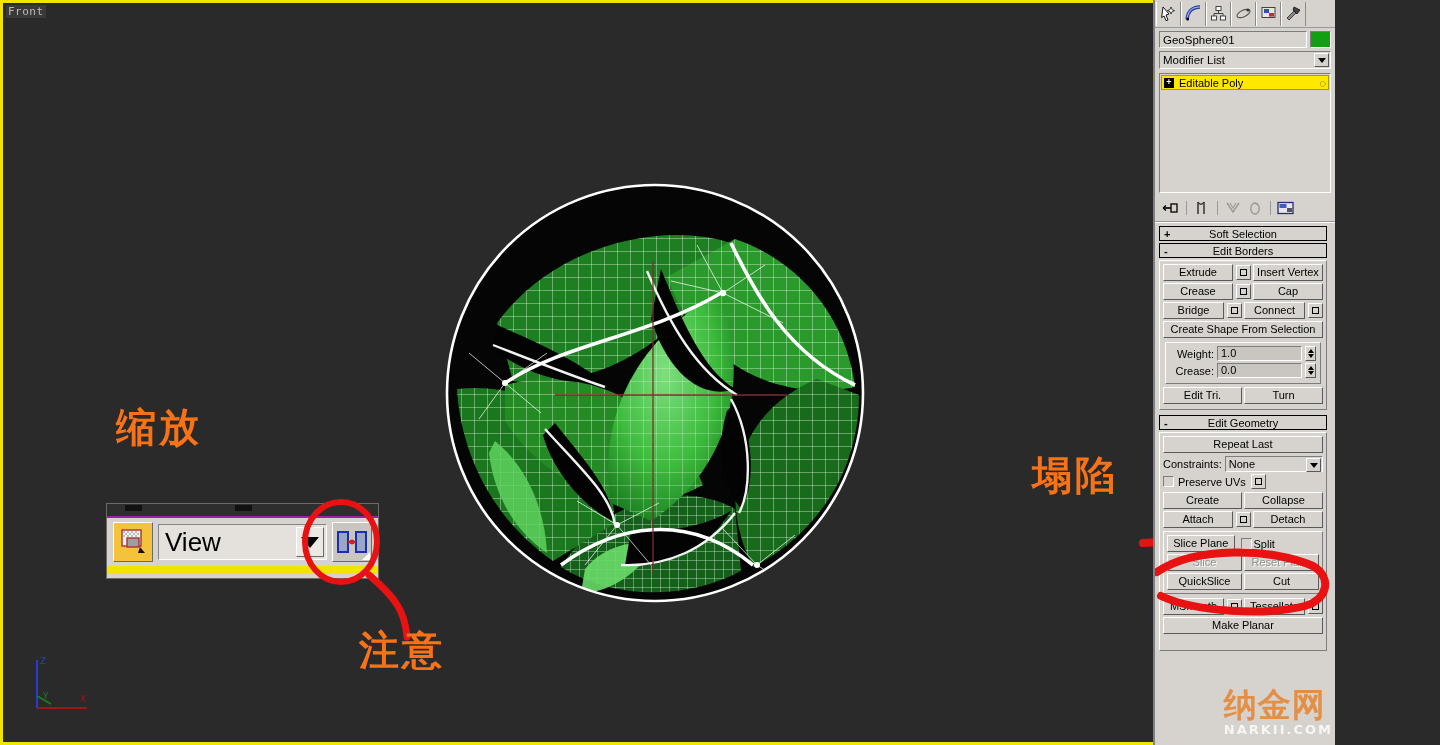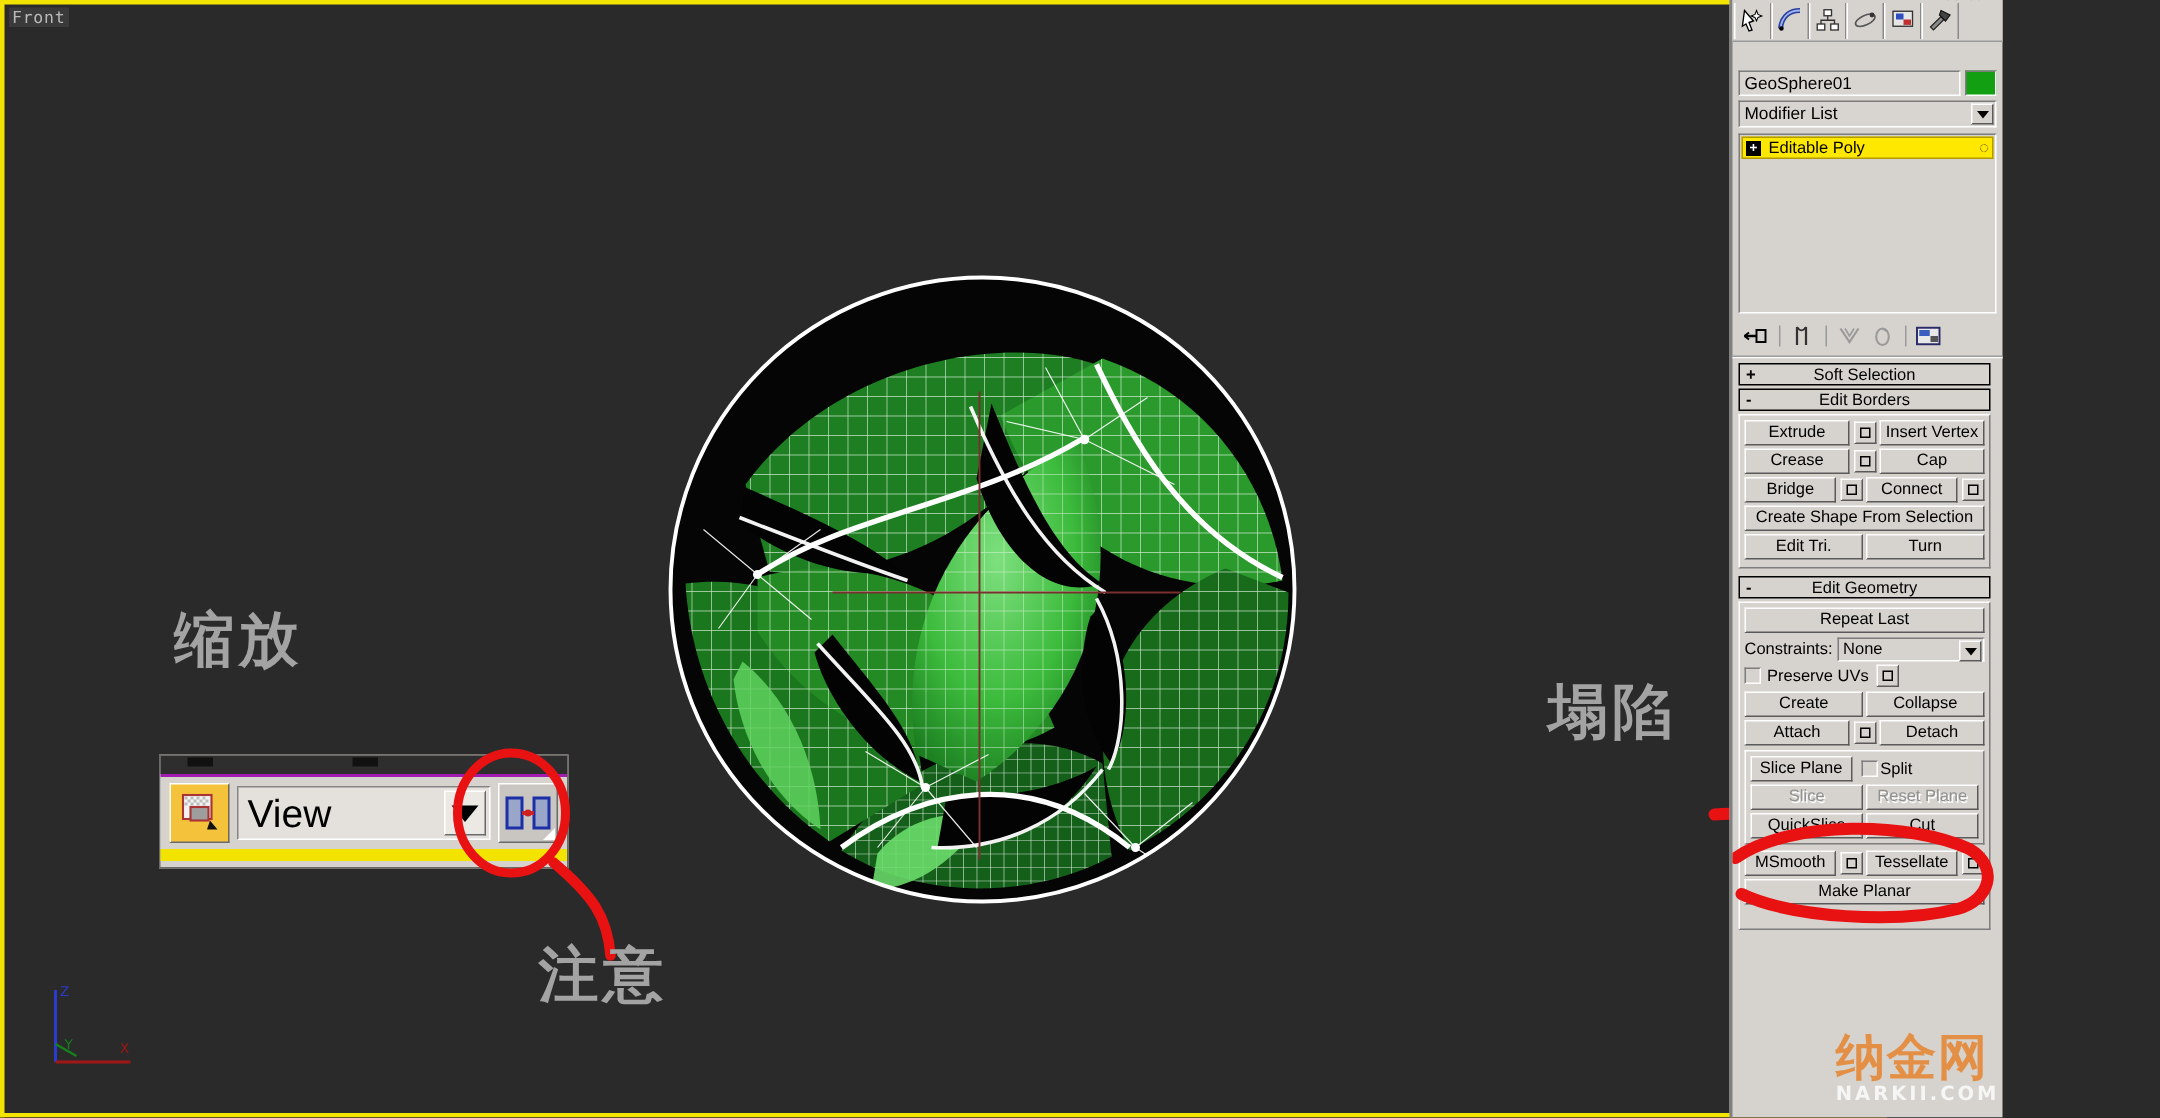--- a/index.html
+++ b/index.html
@@ -40,21 +40,21 @@
   }
   .panel-tabs {
     height: 28px; background: #d6d3ce; display: flex; align-items: center;
     border-bottom: 1px solid #9a9a9a; padding: 0 1px;
   }
   .panel-tab {
     width: 25px; height: 24px; display: flex; align-items: center; justify-content: center;
     border-left: 1px solid #fff; border-right: 1px solid #8a8a8a;
     background: #d6d3ce;
   }
-  .name-row { display: flex; padding: 3px 4px 1px 4px; gap: 3px; align-items: center; margin-top: 16px; }
+  .name-row { display: flex; padding: 3px 4px 1px 4px; gap: 3px; align-items: center; }
   .name-field {
     flex: 1; height: 17px; background: #d8d5d0;
     border: 1px solid; border-color: #7d7d7d #fff #fff #7d7d7d;
     padding: 1px 3px; font-size: 11.5px; line-height: 14px;
     font-family: "Liberation Sans", sans-serif;
   }
   .color-swatch {
     width: 21px; height: 17px;
     border: 1px solid; border-color: #7d7d7d #fff #fff #7d7d7d;
   }
@@ -159,21 +159,21 @@
   }
   .chk-row { display: flex; align-items: center; gap: 4px; margin: 2px 0; }
   .chkbox {
     width: 11px; height: 11px; background: #d6d3ce;
     border: 1px solid; border-color: #7d7d7d #fff #fff #7d7d7d;
   }
   .chk-row span.lbl { font-size: 11px; }
 
   
   .anno-text {
-    position: absolute; color: #a3a3a3;
+    position: absolute; color: #f97316;
     font-family: "DejaVu Sans", sans-serif; font-size: 40px; font-weight: bold;
     letter-spacing: 3px; line-height: 1;
   }
   #anno-zoom { left: 113px; top: 404px; }
   #anno-note { left: 356px; top: 627px; }
   #anno-collapse { left: 1032px; top: 455px; }
 
   
   #inset {
     position: absolute; left: 103px; top: 500px; width: 273px; height: 76px;
@@ -544,20 +544,38 @@
           </div>
         <div class="btn half">Connect</div>
         <div class="sqbtn">
             <i></i>
           </div>
       </div>
       <div class="btn-row">
         <div class="btn">Create Shape From Selection</div>
       </div>
 
+      <div class="spin-block">
+        <div class="spin-row">
+          <label>Weight:</label>
+          <div class="spin-field">1.0</div>
+          <div class="spinner">
+              <i class="up"></i>
+              <i class="dn"></i>
+            </div>
+        </div>
+        <div class="spin-row">
+          <label>Crease:</label>
+          <div class="spin-field">0.0</div>
+          <div class="spinner">
+              <i class="up"></i>
+              <i class="dn"></i>
+            </div>
+        </div>
+      </div>
 
       <div class="btn-row" style="margin-bottom:1px">
         <div class="btn half">Edit Tri.</div>
         <div class="btn half">Turn</div>
       </div>
     </div>
 
     <div class="rollout-head" style="margin-top:5px">
       <span class="sign">-</span>
       <span class="ttl">Edit Geometry</span>

